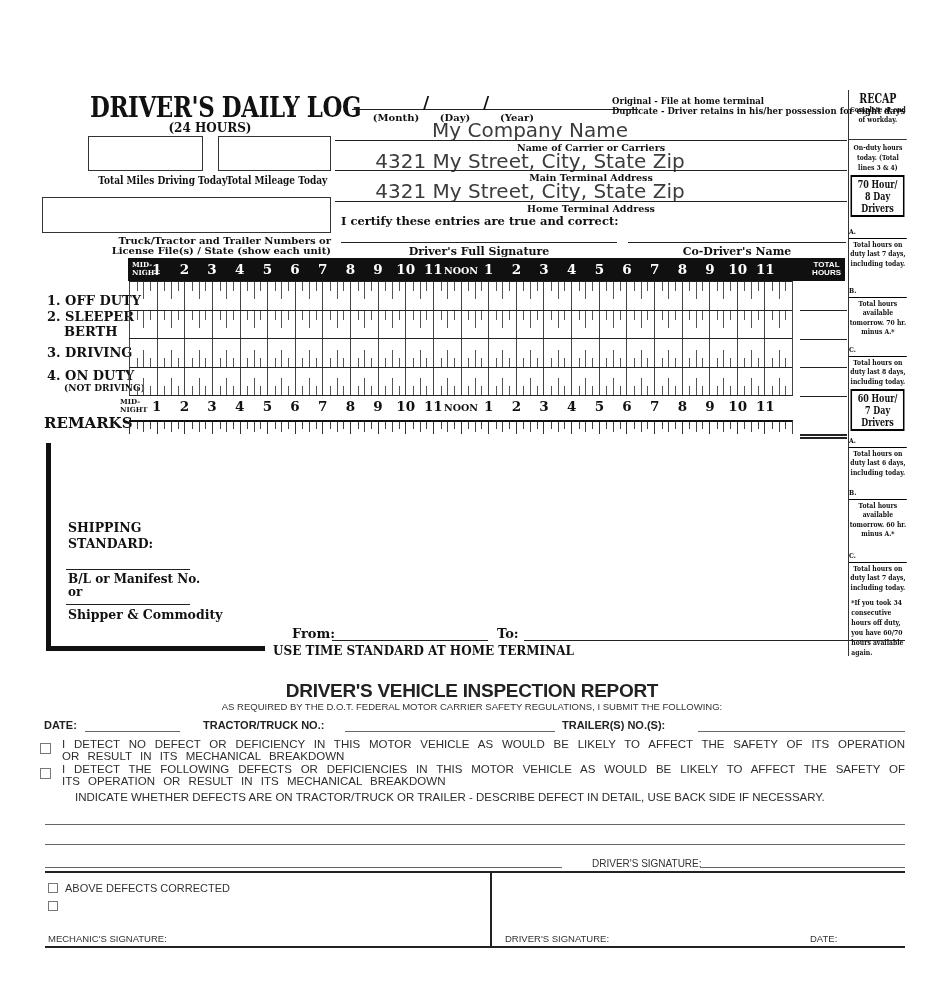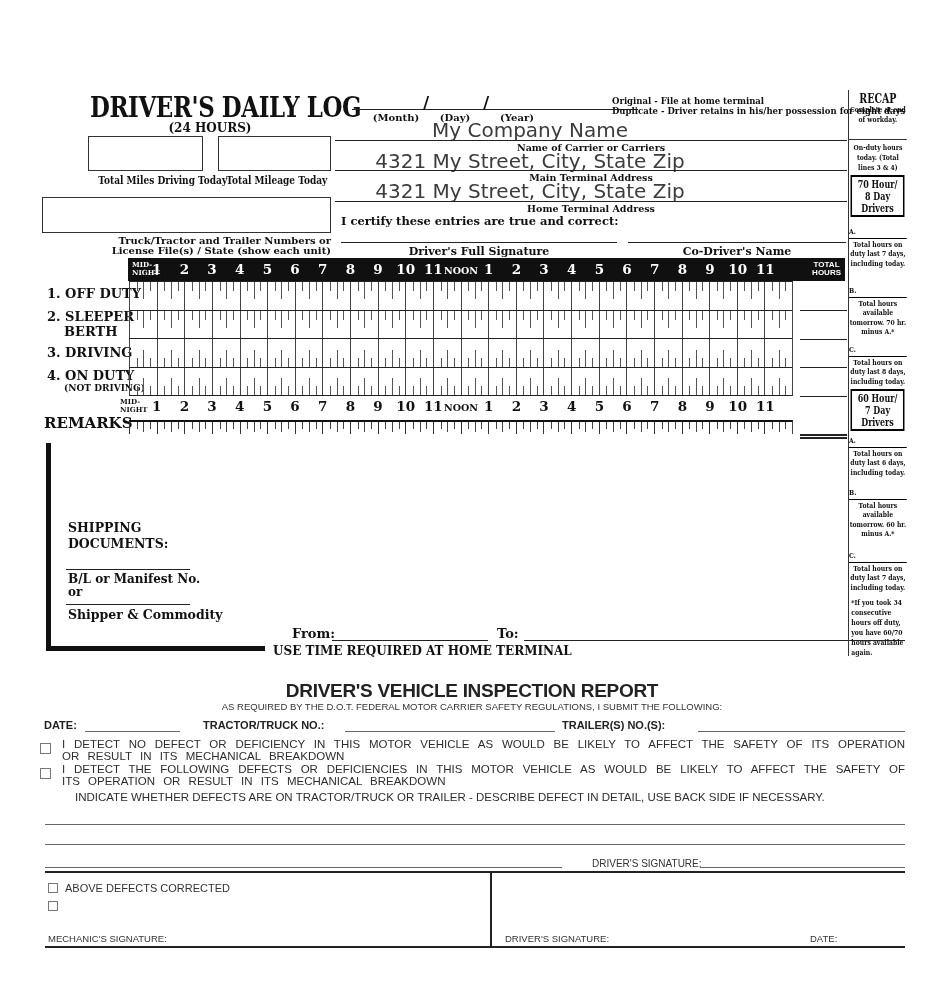--- a/index.html
+++ b/index.html
@@ -170,21 +170,21 @@
       <div class="slab numl" style="left: 554.333px; transform: translateX(-50%);">8</div>
       <div class="slab numl" style="left: 582px; transform: translateX(-50%);">9</div>
       <div class="slab numl" style="left: 609.667px; transform: translateX(-50%);">10</div>
       <div class="slab numl" style="left: 637.333px; transform: translateX(-50%);">11</div>
       <div class="tot">
         <div>TOTAL</div>
         <div>HOURS</div>
       </div>
     </div>
 
-  <div class="t serifb rowlab nw" style="left:47px; top:287px;">1. OFF DUTY</div>
+  <div class="t serifb rowlab nw" style="left:47px; top:294px;">1. OFF DUTY</div>
   <div class="t serifb rowlab" style="left:47px; top:310px; width:92px; text-indent:-17px; padding-left:17px;">2. SLEEPER BERTH</div>
   <div class="t serifb rowlab nw" style="left:47px; top:346px;">3. DRIVING</div>
   <div class="t serifb rowlab nw" style="left:47px; top:369px;">4. ON DUTY</div>
   <div class="t rowsub nw" style="left:64px; top:383px;">(NOT DRIVING)</div>
 
   <div class="t gbody" id="gridBody">
     <div class="grow">
         <div class="hcell">
           <i class="tk qtr top" style="left: 25%;"></i>
           <i class="tk half top" style="left: 50%;"></i>
@@ -829,33 +829,33 @@
       <div class="rcell">
         <i class="rtk rqtr" style="left: 25%;"></i>
         <i class="rtk rhalf" style="left: 50%;"></i>
         <i class="rtk rqtr" style="left: 75%;"></i>
       </div>
     </div>
 
   <div class="t thickv"></div>
   <div class="t thickh"></div>
 
-  <div class="t serifb shipheading" style="left:68px; top:520px; width:95px;">SHIPPING DOCUMENTS:</div>
+  <div class="t serifb shipheading" style="left:68px; top:520px; width:95px;">SHIPPING STANDARD:</div>
   <div class="t ln" style="left:66px; top:569px; width:124px;"></div>
   <div class="t serifb shiplabel" style="left:68px; top:572px;">B/L or Manifest No.</div>
   <div class="t serifb shiplabel" style="left:68px; top:585px;">or</div>
   <div class="t ln" style="left:66px; top:604px; width:124px;"></div>
   <div class="t serifb shiplabel" style="left:68px; top:607px; font-size:12.5px;">Shipper &amp; Commodity</div>
 
 
   <div class="t serifb fromto" style="left:292px; top:626px;">From:</div>
   <div class="t ln" style="left:332px; top:640px; width:156px;"></div>
   <div class="t serifb fromto" style="left:497px; top:626px;">To:</div>
   <div class="t ln" style="left:524px; top:640px; width:381px;"></div>
-  <div class="t serifb timestd" style="left:273px; top:644px;">USE TIME REQUIRED AT HOME TERMINAL</div>
+  <div class="t serifb timestd" style="left:273px; top:644px;">USE TIME STANDARD AT HOME TERMINAL</div>
 
   <div class="t divider"></div>
   <div class="t recapwrap">
     <div class="rc rc-title" style="top:1px;">RECAP</div>
     <div class="rc rc-sub" style="top:15px;">Complete at end of workday.</div>
     <div class="rc rc-hr" style="top:49px;"></div>
     <div class="rc rc-note" style="top:53px;">On-duty hours today. (Total lines 3 &amp; 4)</div>
     <div class="rc rc-box" style="top:85px;">
       <div>70 Hour/</div>
       <div>8 Day</div>

